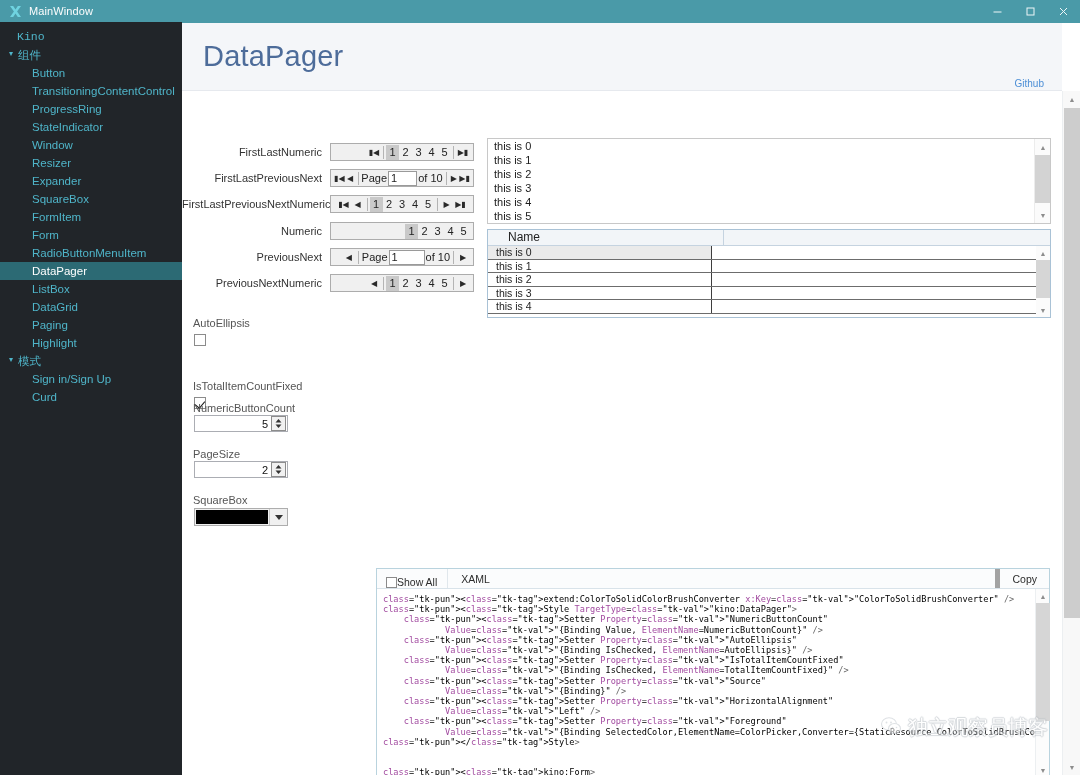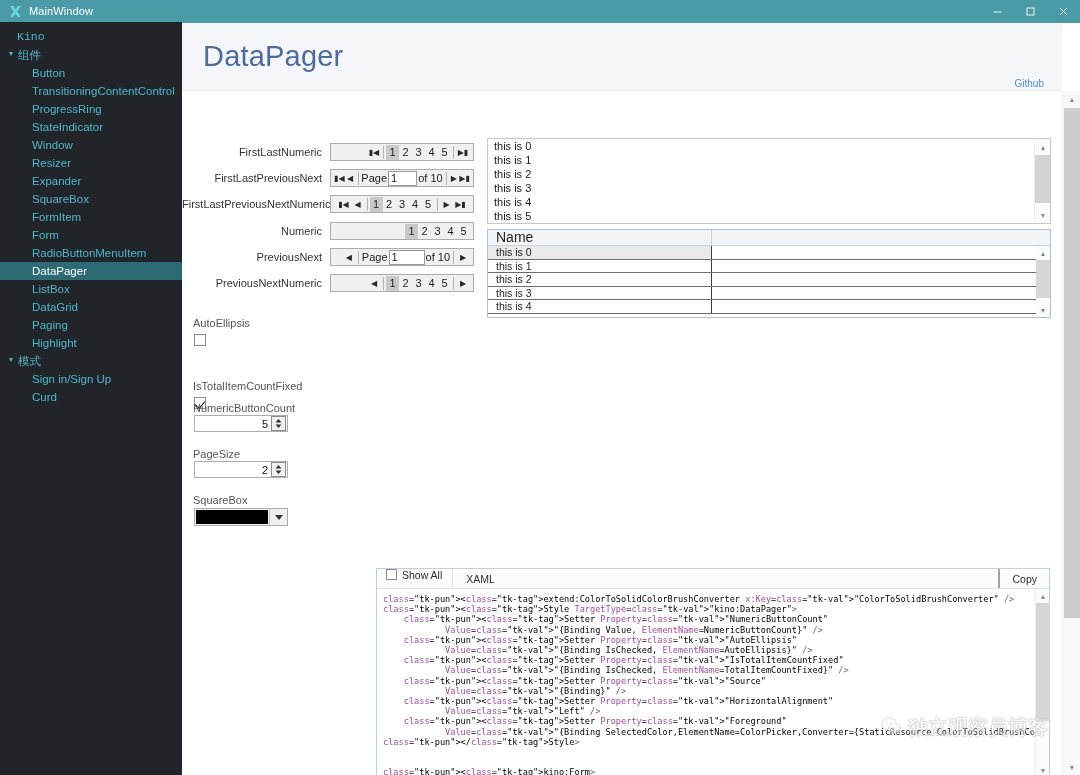--- a/index.html
+++ b/index.html
@@ -170,23 +170,24 @@
     position: absolute; left: 305px; top: 206px;
     width: 564px; height: 89px;
     border: 1px solid #a9c2d6; background: #ffffff;
   }
   #dg-header {
     display: flex; height: 16px;
     background: #f2f5f8;
     border-bottom: 1px solid #c5d3e0;
   }
   .dg-head-cell {
-    font-size: 14px; color: #222;
+    font-size: 12px; color: #222;
     padding-left: 8px; line-height: 15px;
     border-right: 1px solid #c5d3e0;
+    margin-left: 12px;
   }
   .dg-body { position: relative; }
   .dg-row { display: flex; height: 13.5px; border-bottom: 1px solid #6c6c6c; }
   .dg-row.first { background: #eaeaea; }
   .dg-cell {
     font-size: 10.5px; color: #1c1c1c;
     padding-left: 8px; line-height: 13px;
     border-right: 1px solid #3e3e3e;
     overflow: hidden; white-space: nowrap;
   }
@@ -248,37 +249,37 @@
   #code-panel {
     position: absolute; left: 194px; top: 545px;
     width: 674px; height: 210px;
     border: 1px solid #b9d3de; background: #ffffff;
   }
   #code-tabs {
     display: flex; align-items: center; height: 20px;
     background: #fbfcfd; border-bottom: 1px solid #d9e3ea;
   }
   #showall-wrap {
-    display: flex; align-items: flex-start; gap: 5px;
+    display: flex; align-items: flex-end; 
     padding: 0 10px 0 9px; height: 19px;
     border-right: 1px solid #e0e7ec;
   }
   #showall-cb {
     width: 11px; height: 11px; border: 1px solid #8b8b8b; background: #fff;
   }
   #showall-label { font-size: 10.5px; color: #2c2c2c; }
   #xaml-tab {
     font-size: 10.5px; color: #2c2c2c; padding: 0 13px; height: 19px;
     display: flex; align-items: center;
   }
   #copy-btn {
     margin-left: auto; font-size: 10.5px; color: #2c2c2c;
     padding: 0 12px; height: 19px;
     display: flex; align-items: center;
-    border-left: 2px solid #a3a3a3;
+    border-left: 5px solid #a3a3a3;
   }
   #code-area {
     position: relative; height: 188px; overflow: hidden;
     background: #ffffff; padding: 5px 0 0 6px;
   }
   #code-lines {
     font-family: "DejaVu Sans Mono", monospace;
     font-size: 8.6px; line-height: 10.2px;
     white-space: pre;
   }

